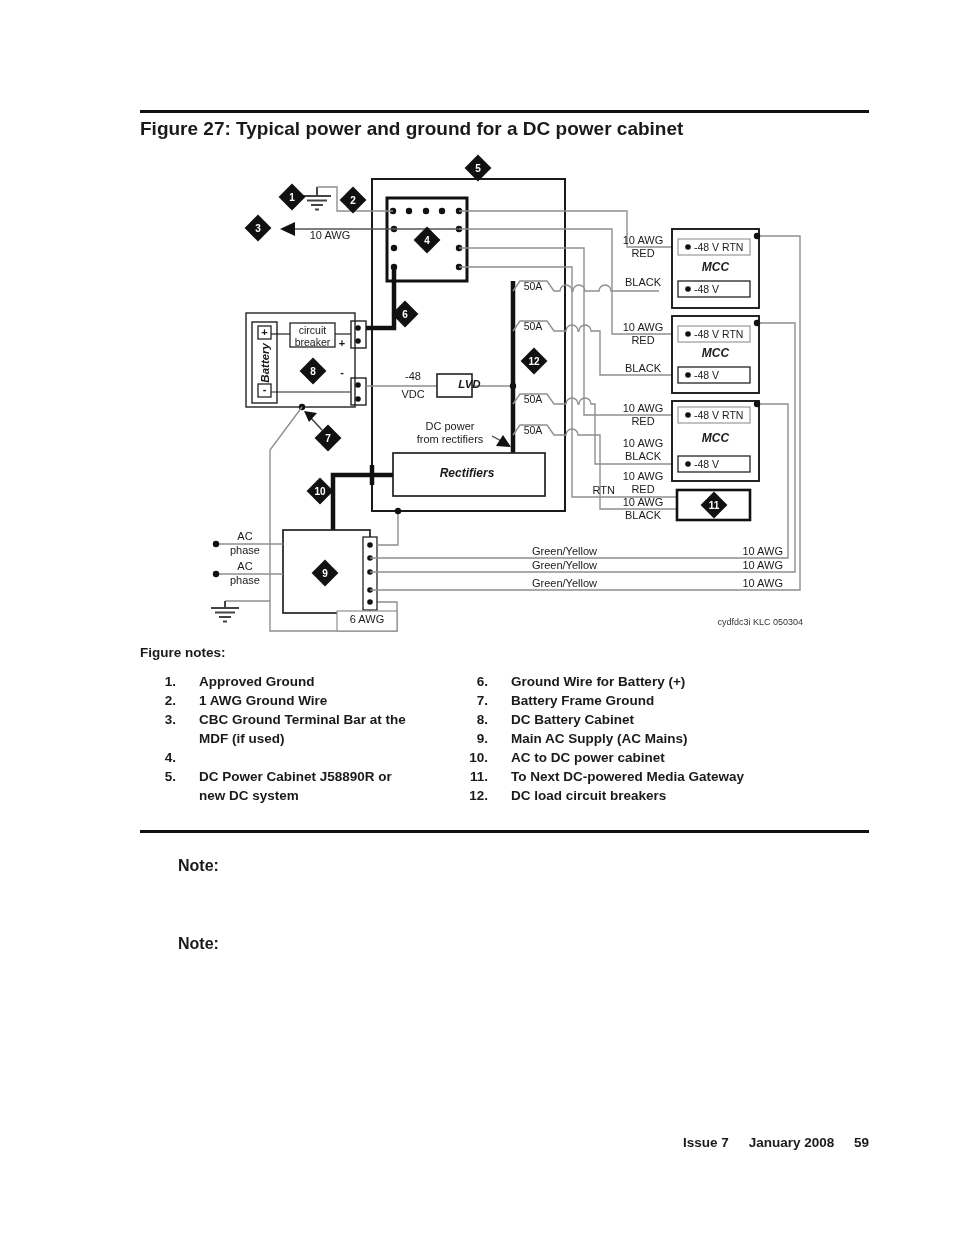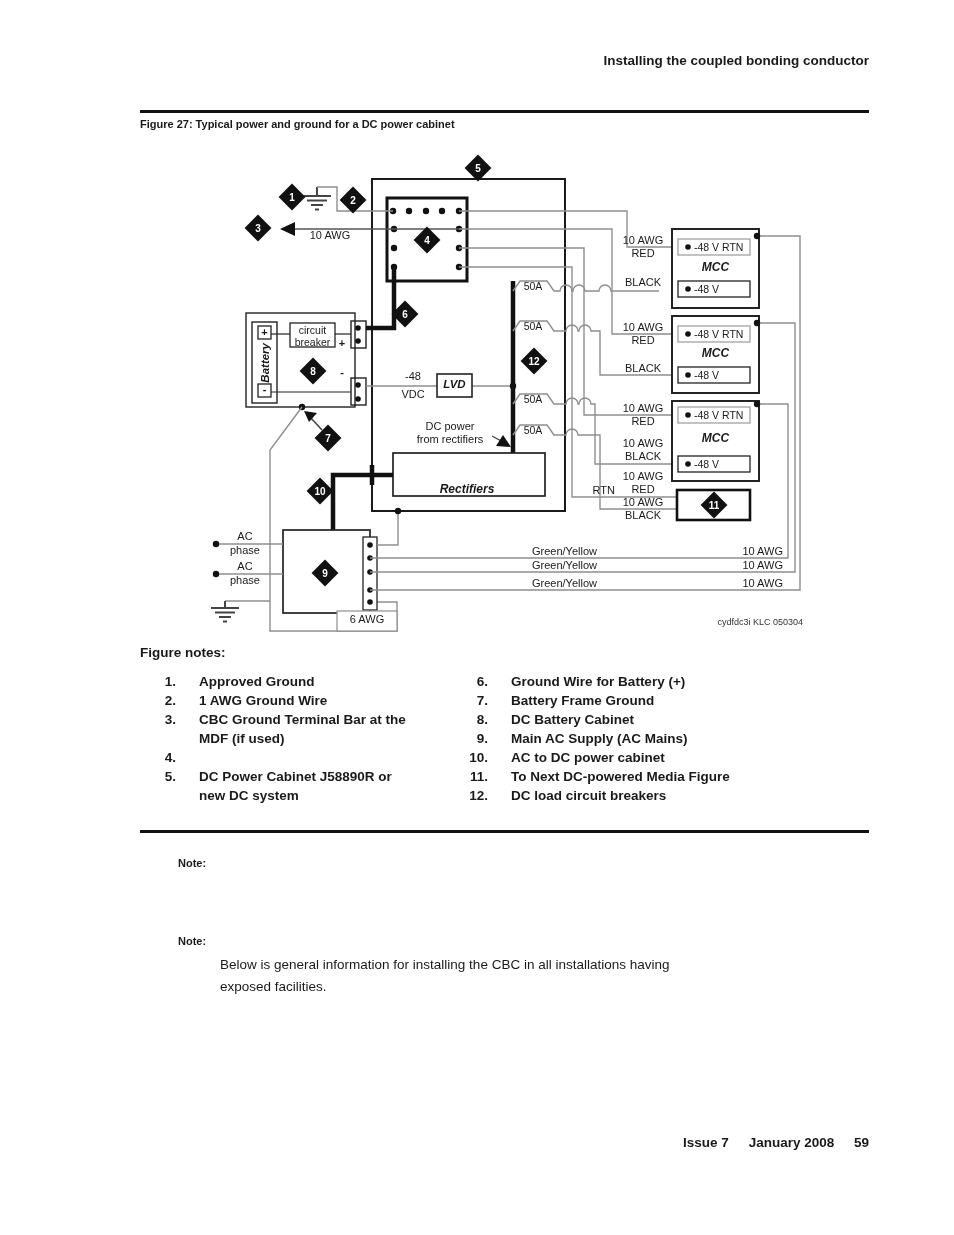--- a/index.html
+++ b/index.html
@@ -1,51 +1,50 @@
 <!DOCTYPE html>
 <html><head>
 <meta charset="utf-8">
 <style>
   html,body{margin:0;padding:0;background:#fff;}
   #page{position:relative;width:954px;height:1235px;background:#fff;overflow:hidden;
         font-family:"Liberation Sans",sans-serif;color:#1a1a1a;}
   .abs{position:absolute;}
   .hdr{font-weight:bold;font-size:13.5px;}
   .rule{position:absolute;background:#111;height:3px;width:729px;left:140px;}
-  .title{position:absolute;font-weight:bold;font-size:11px;white-space:nowrap;}
+  .title{position:absolute;font-weight:bold;font-size:19px;white-space:nowrap;}
   .lbl{position:absolute;font-size:11px;line-height:13px;white-space:pre-line;color:#1a1a1a;}
   .c{text-align:center;}
   .r{text-align:right;white-space:nowrap;}
   .bi{font-weight:bold;font-style:italic;}
   .s105{font-size:10.5px;line-height:12px;}
   .diamond{position:absolute;width:19px;height:19px;background:#111;
            transform:translate(-50%,-50%) rotate(45deg);z-index:5;}
   .diamond .dn{position:absolute;inset:0;display:flex;align-items:center;justify-content:center;
            transform:rotate(-45deg);color:#fff;font-weight:bold;font-size:10px;font-family:"Liberation Sans",sans-serif;}
   .vertbox{position:absolute;display:flex;align-items:center;justify-content:center;}
   .vertbox span{writing-mode:vertical-rl;transform:rotate(180deg);font-weight:bold;font-style:italic;font-size:11.5px;}
   .fn-head{position:absolute;font-weight:bold;font-size:13.5px;}
   .fn-col{position:absolute;font-weight:bold;font-size:13.5px;line-height:19px;}
   .fn-item{display:flex;}
   .fn-num{flex:none;text-align:right;}
   .fn-text{margin-left:23px;white-space:pre-line;}
-  .noteL{position:absolute;font-weight:bold;font-size:11px;}
+  .noteL{position:absolute;font-weight:bold;font-size:16px;}
   .noteB{position:absolute;font-size:13.5px;line-height:21.6px;white-space:pre-line;width:600px;}
   .footer{position:absolute;left:469px;top:1135px;width:400px;text-align:right;
           font-weight:bold;font-size:13.5px;}
   .footer span{margin-left:16px;}
   .cap{position:absolute;font-size:9px;color:#333;}
   svg{position:absolute;left:0;top:0;}
 </style>
 </head>
 <body>
 
 <div id="page">
 
-  <div class="abs hdr r" style="left:469px;top:53px;width:400px;">Installing the coupled bonding conductor</div>
 
   <div class="rule" style="top:110px;"></div>
   <div class="title" style="left:140px;top:118px;">Figure 27: Typical power and ground for a DC power cabinet</div>
 
   <div>
     <svg width="954" height="660" viewBox="0 0 954 660">
 
       <rect x="372" y="179" width="193" height="332" fill="none" stroke="#1a1a1a" stroke-width="2"></rect>
 
       <g>
@@ -231,24 +230,24 @@
     </div>
     <div class="lbl c" style="left:258px;top:326px;width:13px;font-weight:bold;">+</div>
     <div class="lbl c" style="left:258px;top:383px;width:13px;font-weight:bold;">-</div>
     <div class="lbl c s105" style="left:290px;top:324px;width:45px;">circuit
 breaker</div>
     <div class="lbl c" style="left:336px;top:337px;width:12px;font-weight:bold;">+</div>
     <div class="lbl c" style="left:336px;top:366px;width:12px;font-weight:bold;">-</div>
 
     <div class="lbl c" style="left:398px;top:370px;width:30px;">-48</div>
     <div class="lbl c" style="left:394px;top:388px;width:38px;">VDC</div>
-    <div class="lbl c bi" style="left:437px;top:378px;width:35px;font-size:11.5px;">LVD</div>
+    <div class="lbl c bi" style="left:452px;top:378px;width:35px;font-size:11.5px;">LVD</div>
     <div class="lbl c" style="left:400px;top:420px;width:100px;">DC power
 from rectifiers</div>
-    <div class="lbl c bi" style="left:393px;top:467px;width:148px;font-size:12px;margin-top:16px;">Rectifiers</div>
+    <div class="lbl c bi" style="left:393px;top:467px;width:148px;font-size:12px;">Rectifiers</div>
 
     <div class="lbl c" style="left:227px;top:530px;width:36px;line-height:13.5px;">AC
 phase</div>
     <div class="lbl c" style="left:227px;top:560px;width:36px;line-height:13.5px;">AC
 phase</div>
     <div class="lbl c" style="left:337px;top:613px;width:60px;">6 AWG</div>
 
     <div class="lbl r" style="left:497px;top:545px;width:100px;">Green/Yellow</div>
     <div class="lbl r" style="left:497px;top:559px;width:100px;">Green/Yellow</div>
     <div class="lbl r" style="left:497px;top:577px;width:100px;">Green/Yellow</div>
@@ -338,35 +337,33 @@
     <div class="fn-item">
         <span class="fn-num" style="width:63px;">9.</span>
         <span class="fn-text" style="width:280px;">Main AC Supply (AC Mains)</span>
       </div>
     <div class="fn-item">
         <span class="fn-num" style="width:63px;">10.</span>
         <span class="fn-text" style="width:280px;">AC to DC power cabinet</span>
       </div>
     <div class="fn-item">
         <span class="fn-num" style="width:63px;">11.</span>
-        <span class="fn-text" style="width:280px;">To Next DC-powered Media Figure</span>
+        <span class="fn-text" style="width:280px;">To Next DC-powered Media Gateway</span>
       </div>
     <div class="fn-item">
         <span class="fn-num" style="width:63px;">12.</span>
         <span class="fn-text" style="width:280px;">DC load circuit breakers</span>
       </div>
   </div>
 
   <div class="rule" style="top:830px;"></div>
 
   <div class="noteL" style="left:178px;top:857px;">Note:</div>
 
   <div class="noteL" style="left:178px;top:935px;">Note:</div>
-  <div class="noteB" style="left:220px;top:954px;">Below is general information for installing the CBC in all installations having
-exposed facilities.</div>
 
   <div class="footer">
     <span>Issue 7</span>
     <span>January 2008</span>
     <span>59</span>
   </div>
 
 </div>
 
 </body></html>

